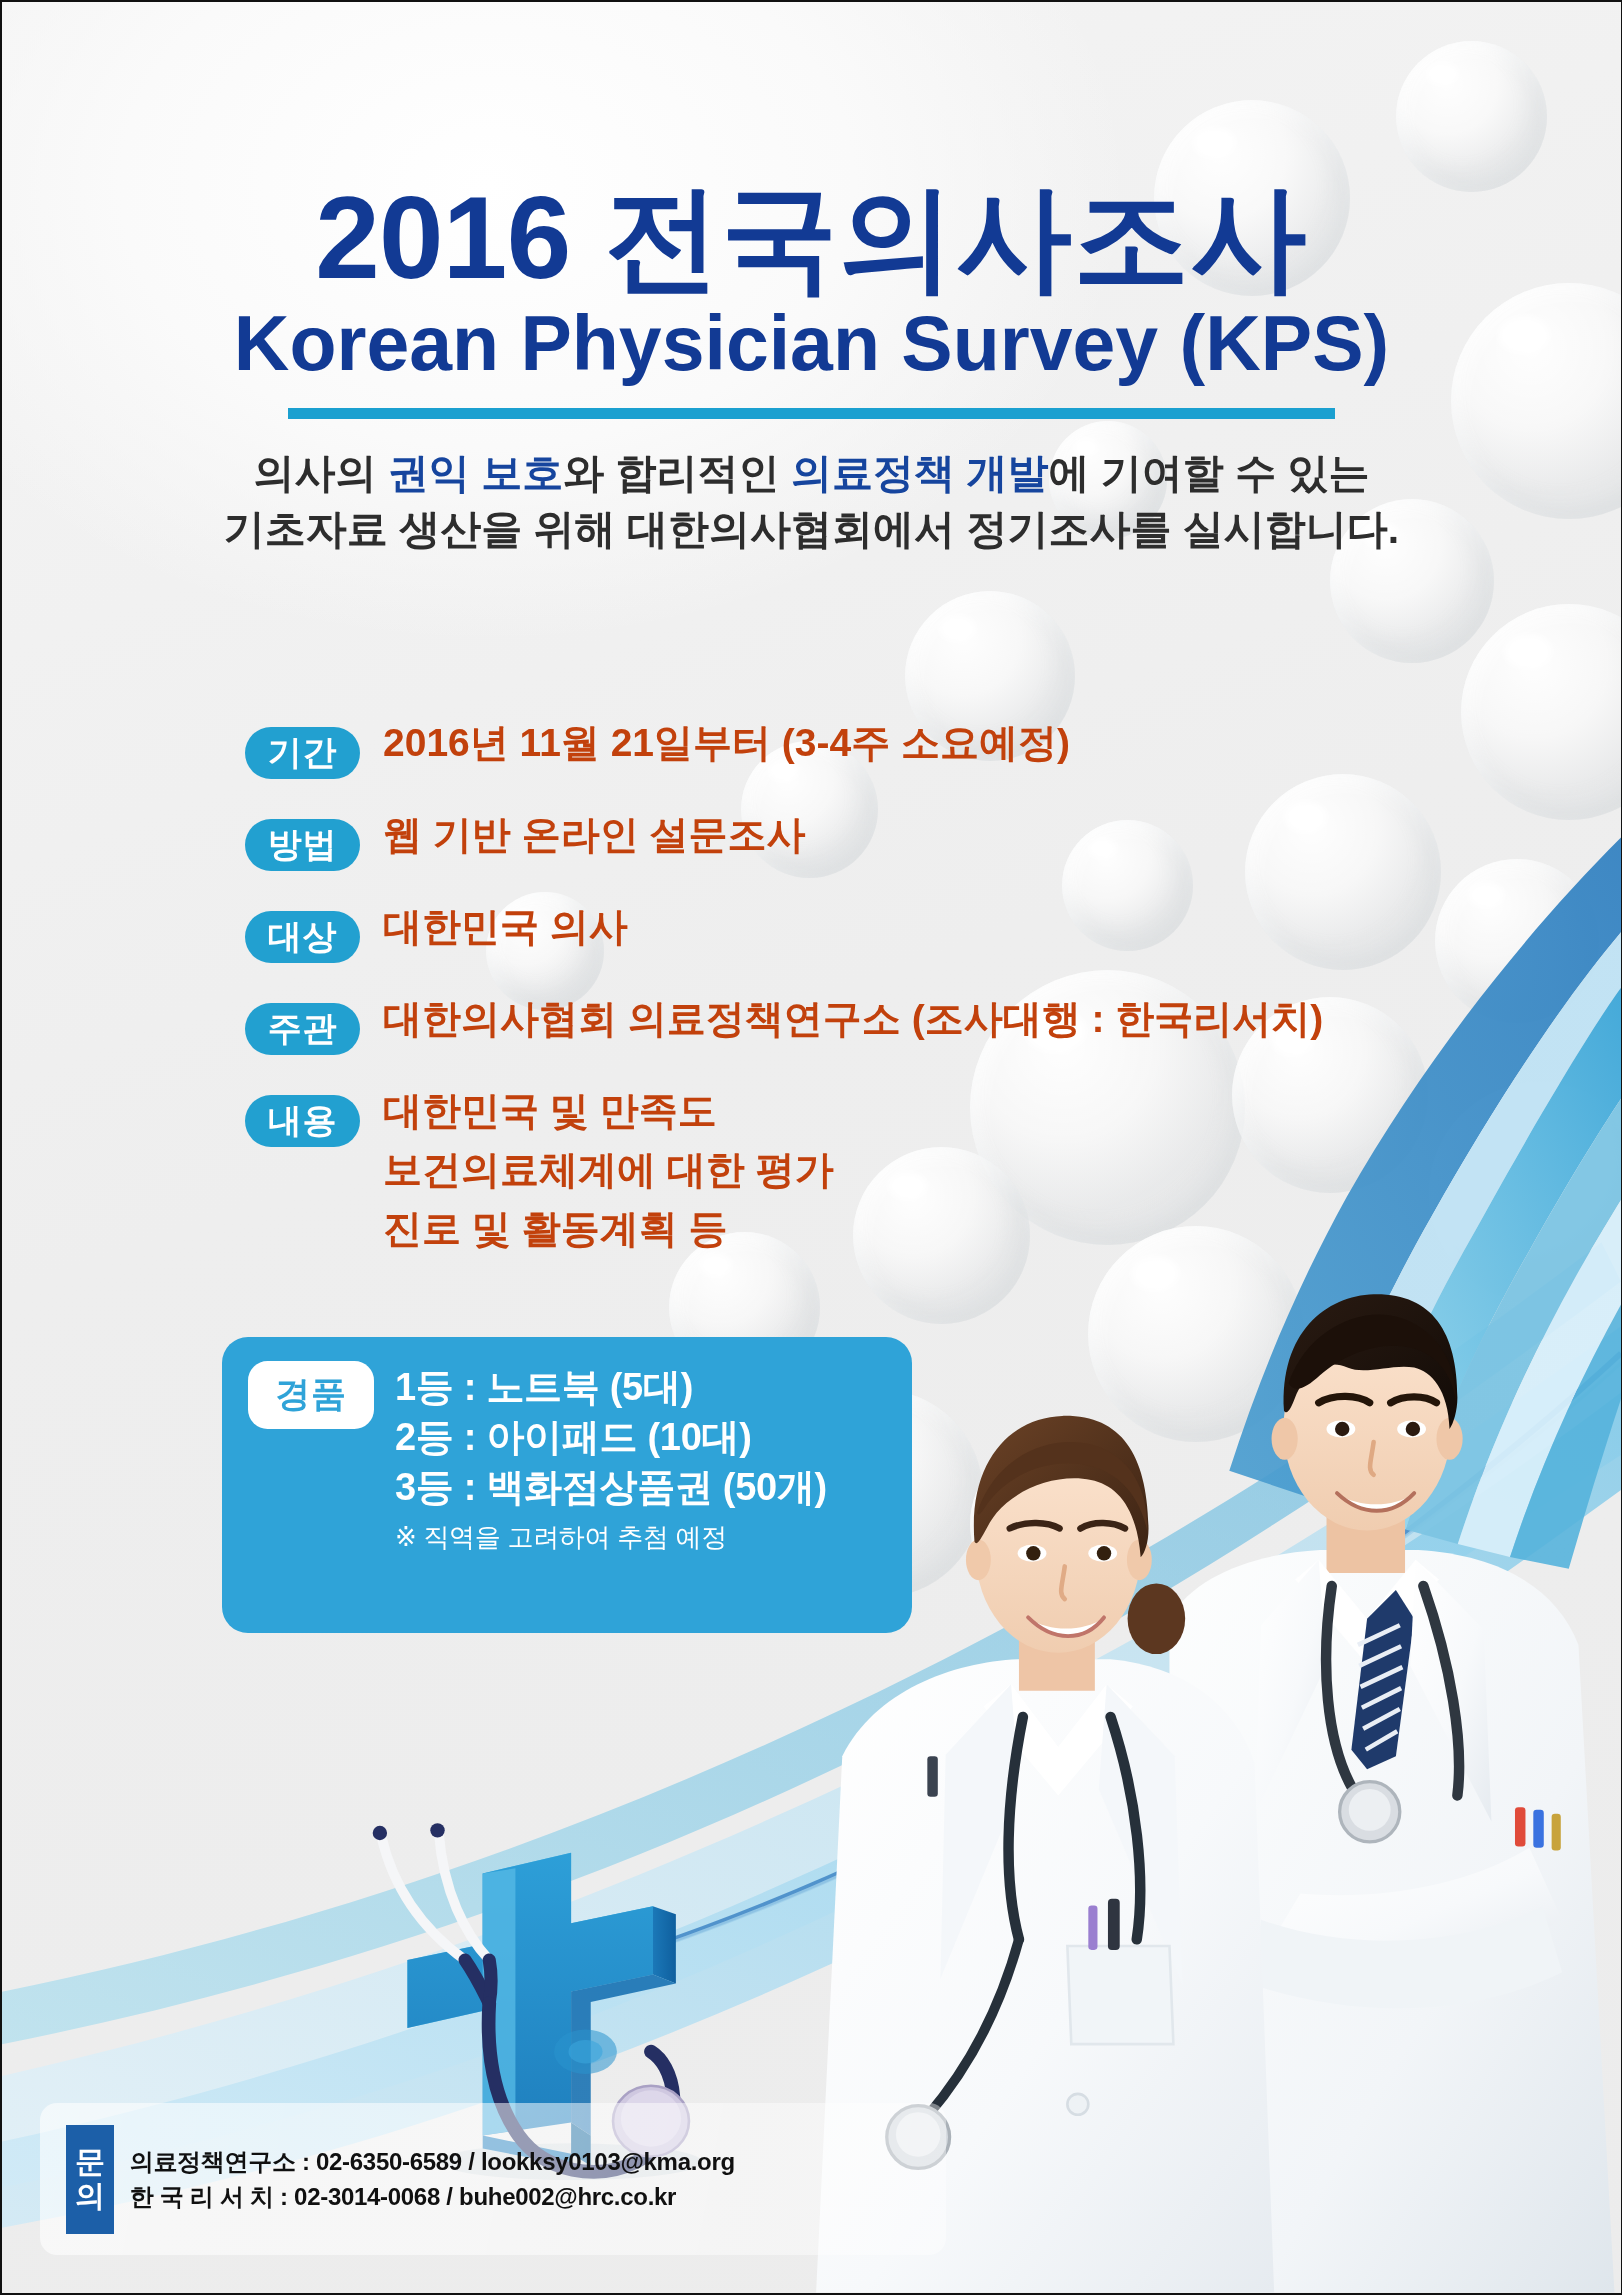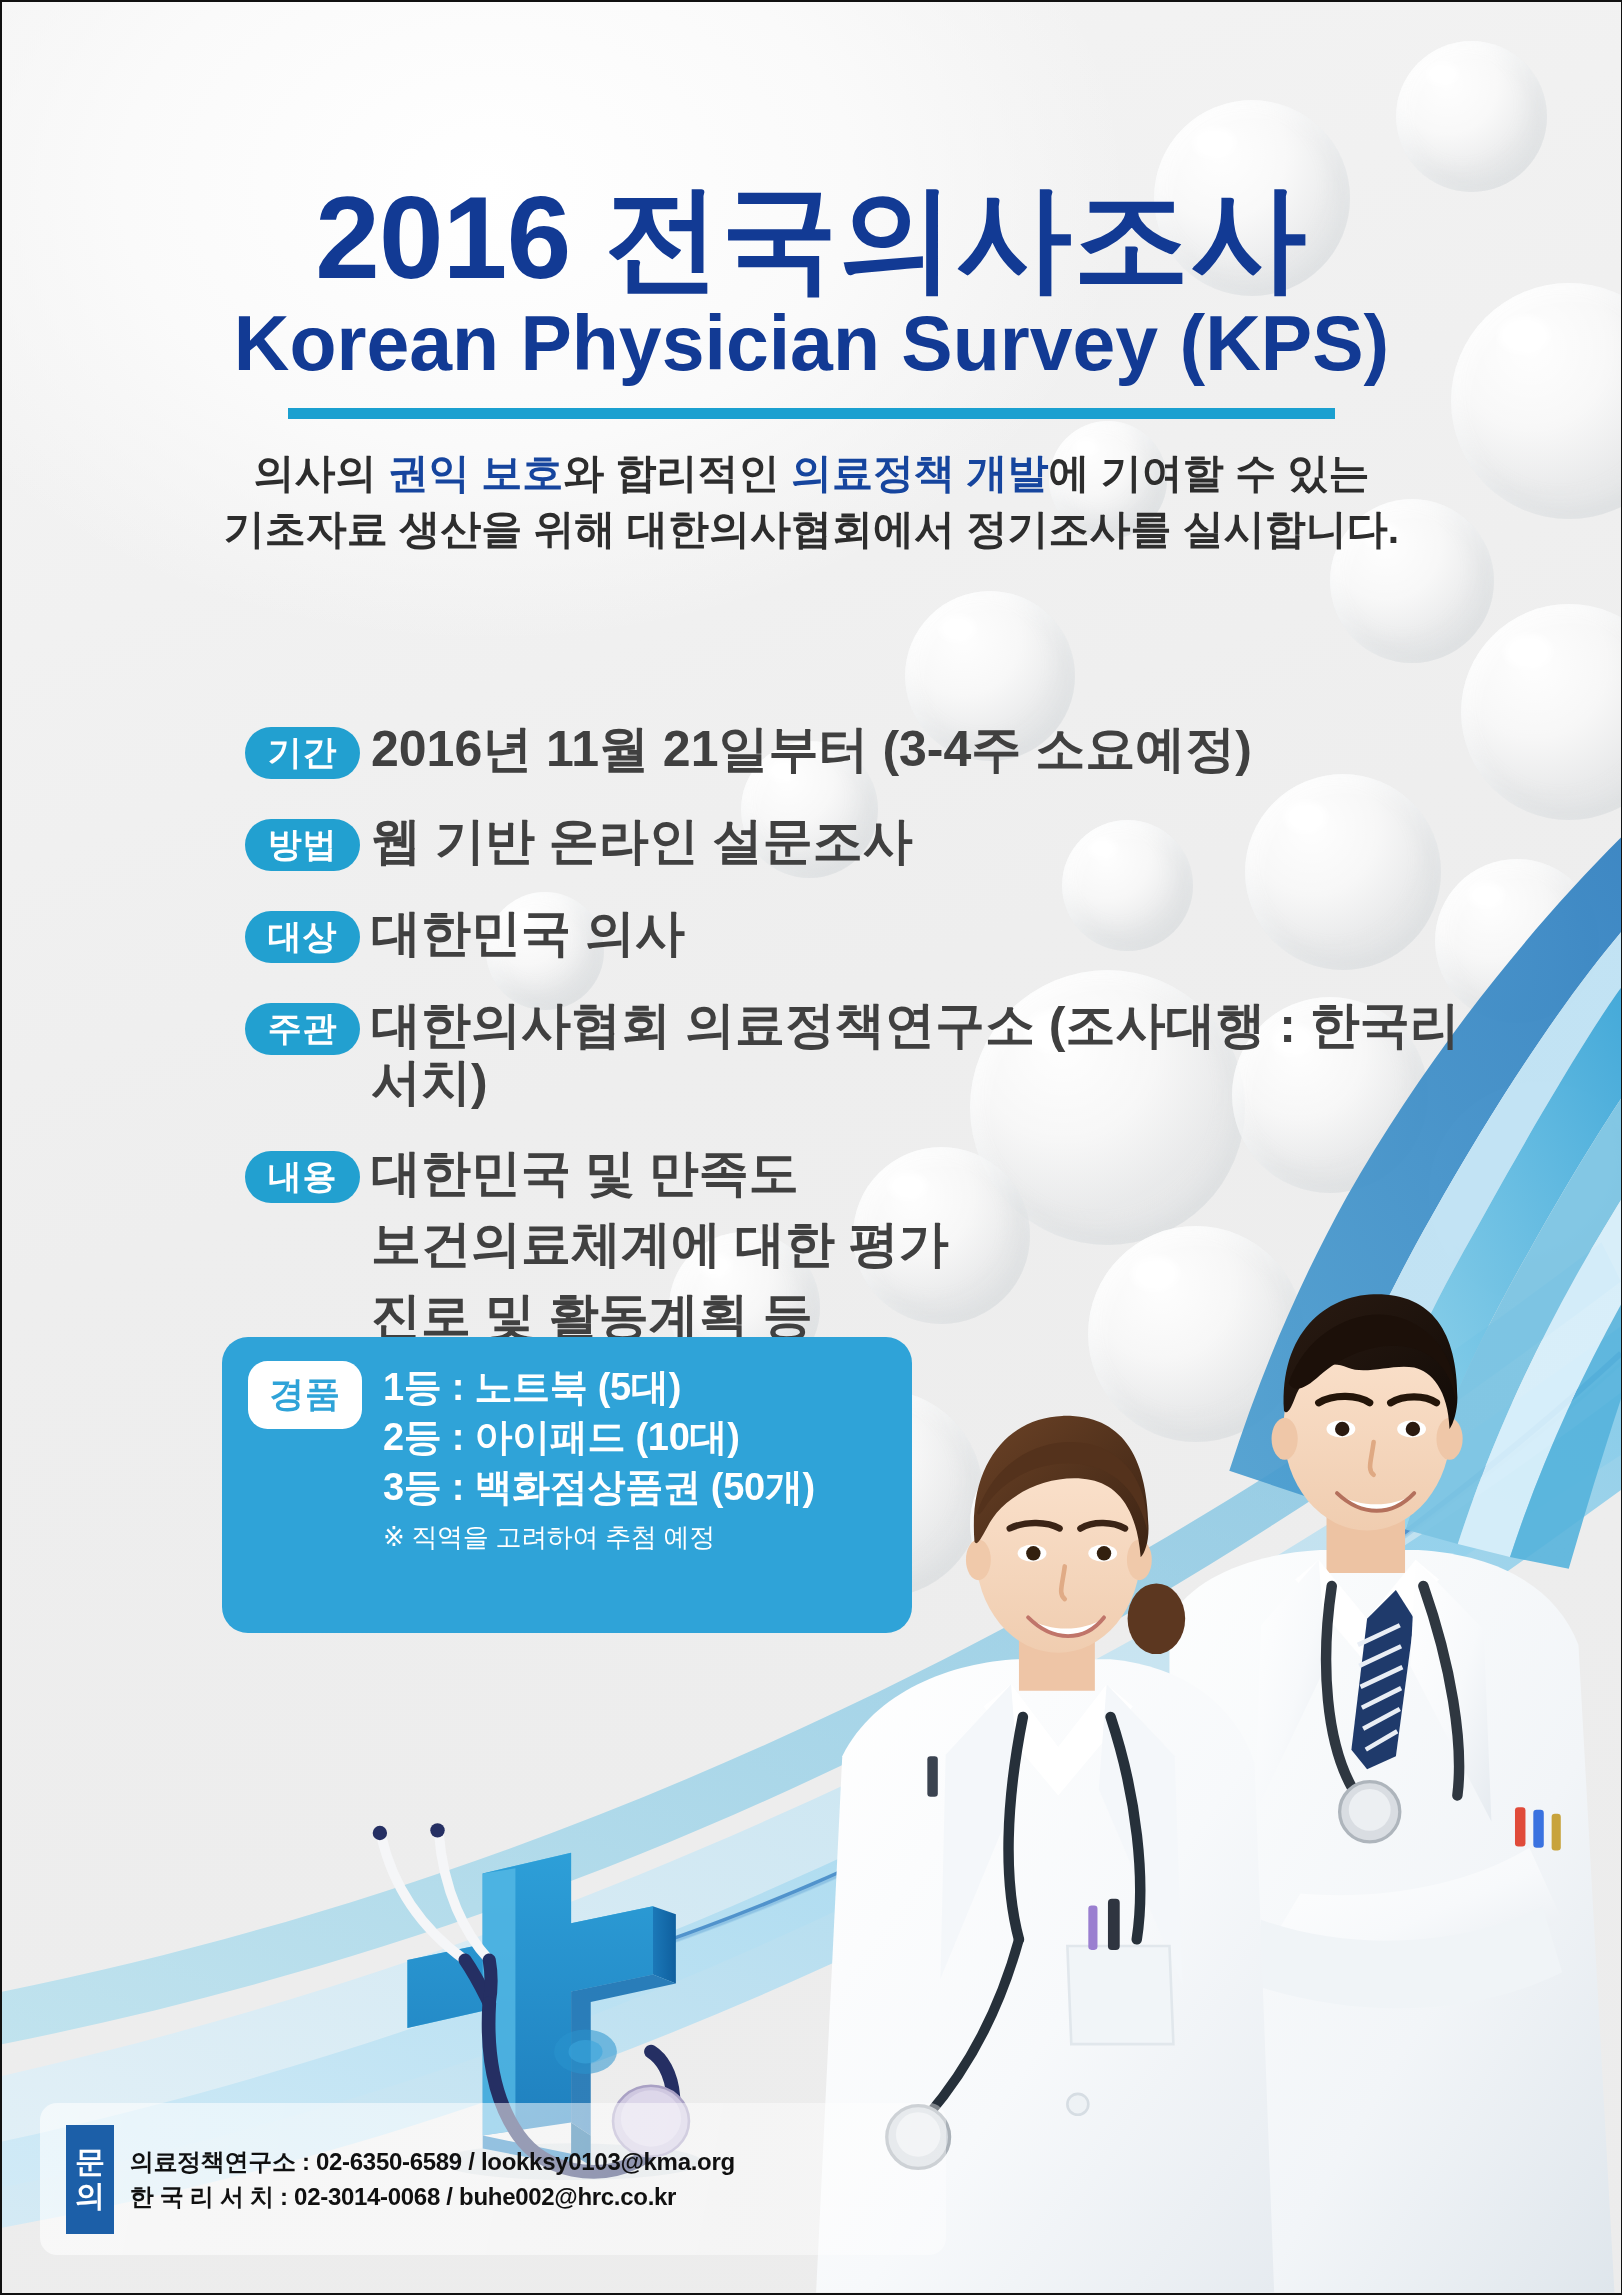--- a/index.html
+++ b/index.html
@@ -63,41 +63,41 @@
     flex:0 0 auto;
     width:115px;height:52px;
     border-radius:26px;
     background:#22A0D0;
     color:#ffffff;font-size:34px;font-weight:bold;
     display:flex;align-items:center;justify-content:center;
     letter-spacing:0.7px;
     margin-top:10px;
   }
   .rowtxt{
-    margin-left:11px;
-    font-size:50px;line-height:1.14;color:#404040;font-weight:600;
+    margin-left:23px;
+    font-size:39px;line-height:1.14;color:#c2410c;font-weight:600;
     padding-top:3.9px;
   }
   .rowtxt .ln{display:block;margin-bottom:10.5px;}
   .rowtxt .ln:last-child{margin-bottom:0;}
   .row.content .rowtxt .ln{margin-bottom:14.4px;}
 
   
   .prizebox{
     position:absolute;left:220px;top:1335px;
     width:690px;height:296px;
     background:#2FA3D8;
     border-radius:26px;
     display:flex;
     box-sizing:border-box;
     padding:23.6px 0 0 26px;
   }
   .prize-badge{
     flex:0 0 auto;
-    width:114px;height:68px;border-radius:19.6px;
+    width:126px;height:68px;border-radius:19.6px;
     background:#ffffff;color:#2FA3D8;
     font-size:35px;font-weight:bold;
     display:flex;align-items:center;justify-content:center;
     letter-spacing:0.7px;
   }
   .prize-list{margin-left:21px;color:#ffffff;padding-top:1.3px;}
   .prize-list .pl{
     display:block;font-size:38px;line-height:1.32;
     font-weight:600;letter-spacing:-0.3px;
   }

